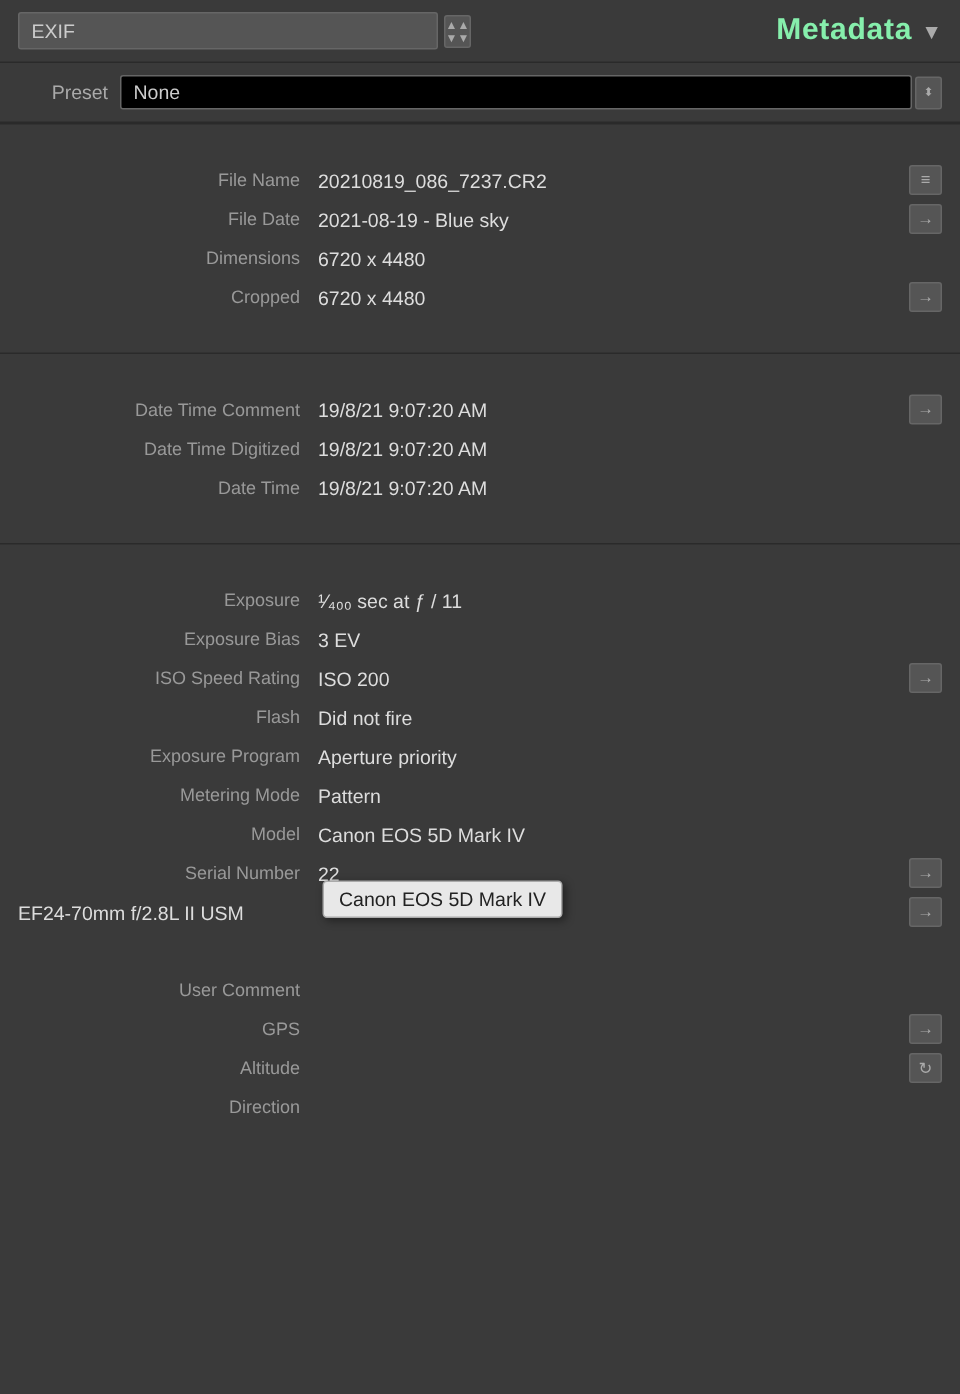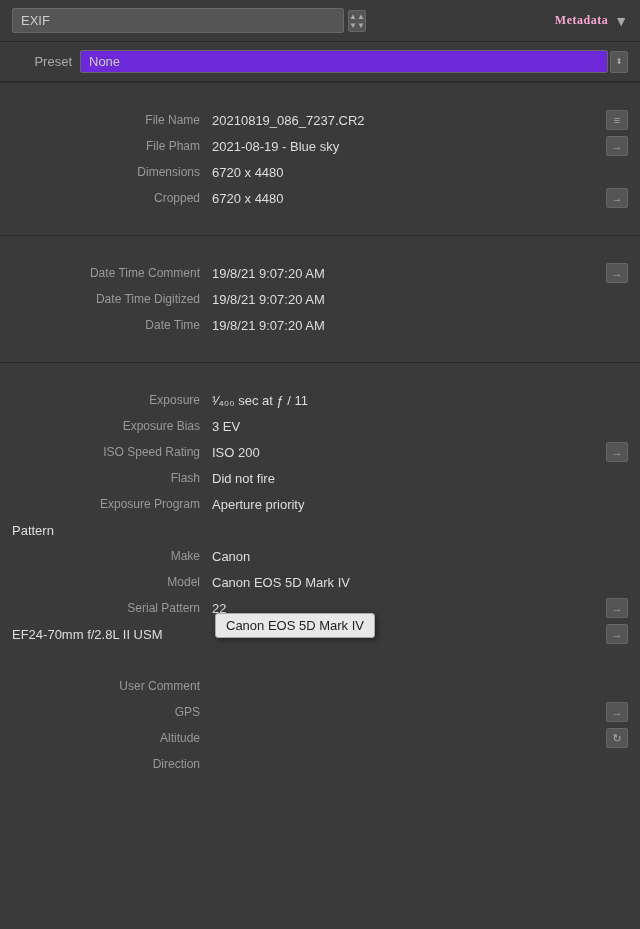--- a/index.html
+++ b/index.html
@@ -25,21 +25,21 @@
       display: flex;
       align-items: center;
       gap: 4px;
     }
     .dropdown-exif {
       background: #555;
       border: 1px solid #666;
       color: #ccc;
       padding: 4px 8px;
       font-size: 13px;
-      width: 332px;
+      width: 280px;
       appearance: none;
       border-radius: 2px;
     }
     .spinner-btn {
       background: #555;
       border: 1px solid #666;
       color: #aaa;
       width: 18px;
       height: 22px;
       display: flex;
@@ -49,25 +49,24 @@
       cursor: pointer;
       font-size: 8px;
       border-radius: 2px;
     }
     .header-right {
       display: flex;
       align-items: center;
       gap: 6px;
     }
     .metadata-title {
-      color: #f9a8d4;
-      font-size: 12px;
+      color: #86efac;
+      font-size: 20px;
       font-weight: 600;
       letter-spacing: 0.5px;
-      font-family: Liberation Serif, serif;
     }
     .chevron-down {
       color: #aaa;
       font-size: 14px;
       cursor: pointer;
     }
 
     
     .preset-row {
       display: flex;
@@ -79,21 +78,21 @@
     }
     .preset-label {
       color: #aaa;
       text-align: right;
       width: 60px;
       margin-right: 8px;
       font-size: 13px;
     }
     .preset-select {
       flex: 1;
-      background: #6d28d9;
+      background: #000000;
       border: 1px solid #666;
       color: #ccc;
       padding: 3px 8px;
       font-size: 13px;
       border-radius: 2px;
       appearance: none;
     }
     .preset-spinner {
       background: #555;
       border: 1px solid #666;
@@ -206,21 +205,21 @@
 <div id="sections-container">
     <div class="section">
       <div class="meta-row">
         <span class="meta-label">File Name</span>
         <span class="meta-value">20210819_086_7237.CR2</span>
         <div class="meta-btn">
           <span>≡</span>
         </div>
       </div>
       <div class="meta-row">
-        <span class="meta-label">File Pham</span>
+        <span class="meta-label">File Date</span>
         <span class="meta-value">2021-08-19 - Blue sky</span>
         <div class="meta-btn">
           <span>→</span>
         </div>
       </div>
       <div class="meta-row">
         <span class="meta-label">Dimensions</span>
         <span class="meta-value">6720 x 4480</span>
       </div>
       <div class="meta-row">
@@ -266,32 +265,29 @@
       </div>
       <div class="meta-row">
         <span class="meta-label">Flash</span>
         <span class="meta-value">Did not fire</span>
       </div>
       <div class="meta-row">
         <span class="meta-label">Exposure Program</span>
         <span class="meta-value">Aperture priority</span>
       </div>
       <div class="meta-row">
+        <span class="meta-label">Metering Mode</span>
         <span class="meta-value">Pattern</span>
-      </div>
-      <div class="meta-row">
-        <span class="meta-label">Make</span>
-        <span class="meta-value">Canon</span>
       </div>
       <div class="meta-row">
         <span class="meta-label">Model</span>
         <span class="meta-value">Canon EOS 5D Mark IV</span>
       </div>
       <div class="meta-row">
-        <span class="meta-label">Serial Pattern</span>
+        <span class="meta-label">Serial Number</span>
         <span class="meta-value">22</span>
         <div class="meta-btn">
           <span>→</span>
         </div>
         <div class="tooltip-popup">Canon EOS 5D Mark IV</div>
       </div>
       <div class="meta-row">
         <span class="meta-value">EF24-70mm f/2.8L II USM</span>
         <div class="meta-btn">
           <span>→</span>

